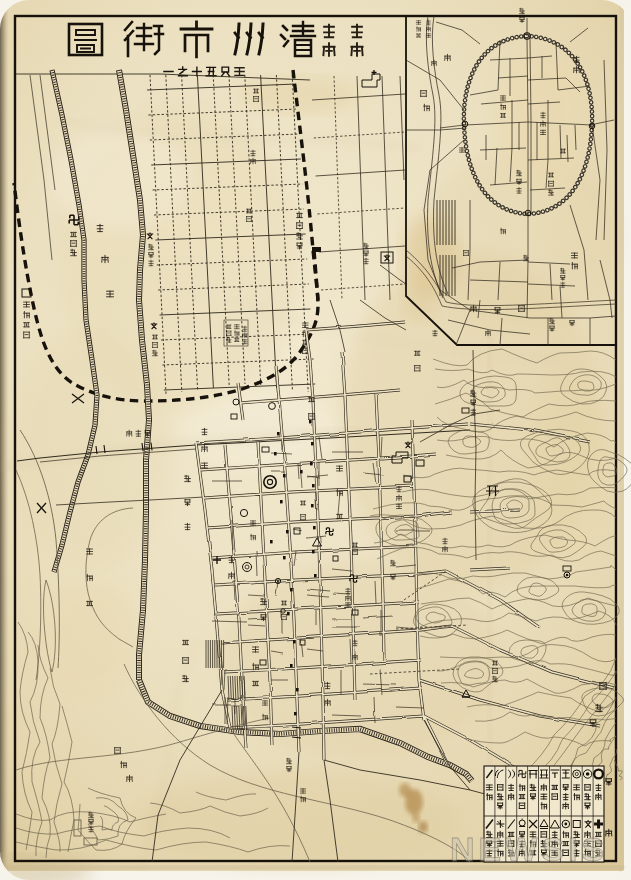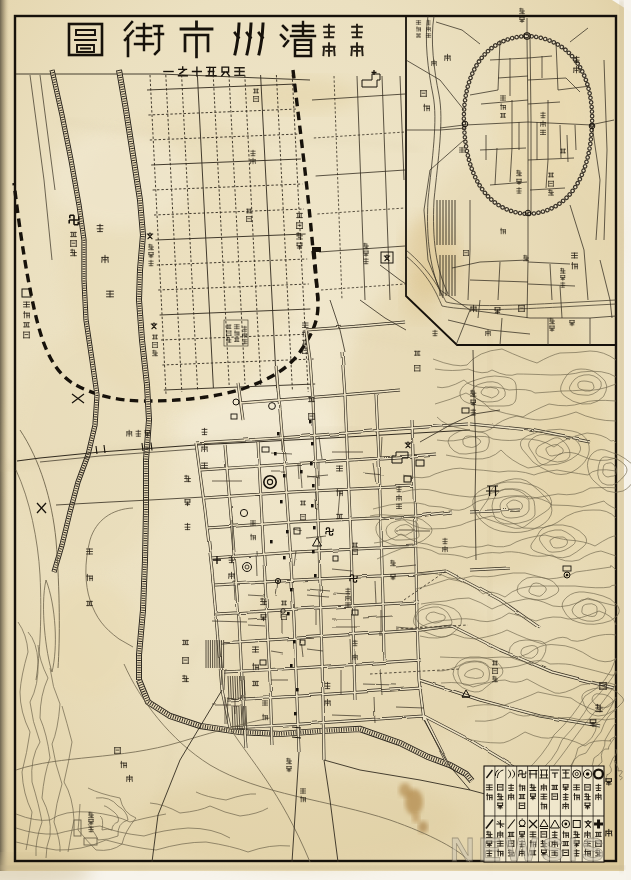--- a/index.html
+++ b/index.html
@@ -1,15 +1,15 @@
 <!DOCTYPE html>
 <html><head><meta charset="utf-8"><title>map</title>
 <style>
 html,body{margin:0;padding:0;background:#f6f3ea;font-family:"Liberation Sans",sans-serif;}
-#wrap{position:relative;width:631px;height:880px;overflow:hidden;}
+#wrap{position:relative;width:631px;height:880px;overflow:hidden;border-radius:29px;}
 </style></head><body>
 <div id="wrap">
 <svg width="631" height="880" viewBox="0 0 631 880">
 <defs>
 <radialGradient id="pv" cx="45%" cy="40%" r="75%">
  <stop offset="0%" stop-color="#f1e8ce"></stop>
           <stop offset="55%" stop-color="#ebe0c0"></stop>
  <stop offset="85%" stop-color="#e4d5ad"></stop>
           <stop offset="100%" stop-color="#dbc99b"></stop>
 </radialGradient>

